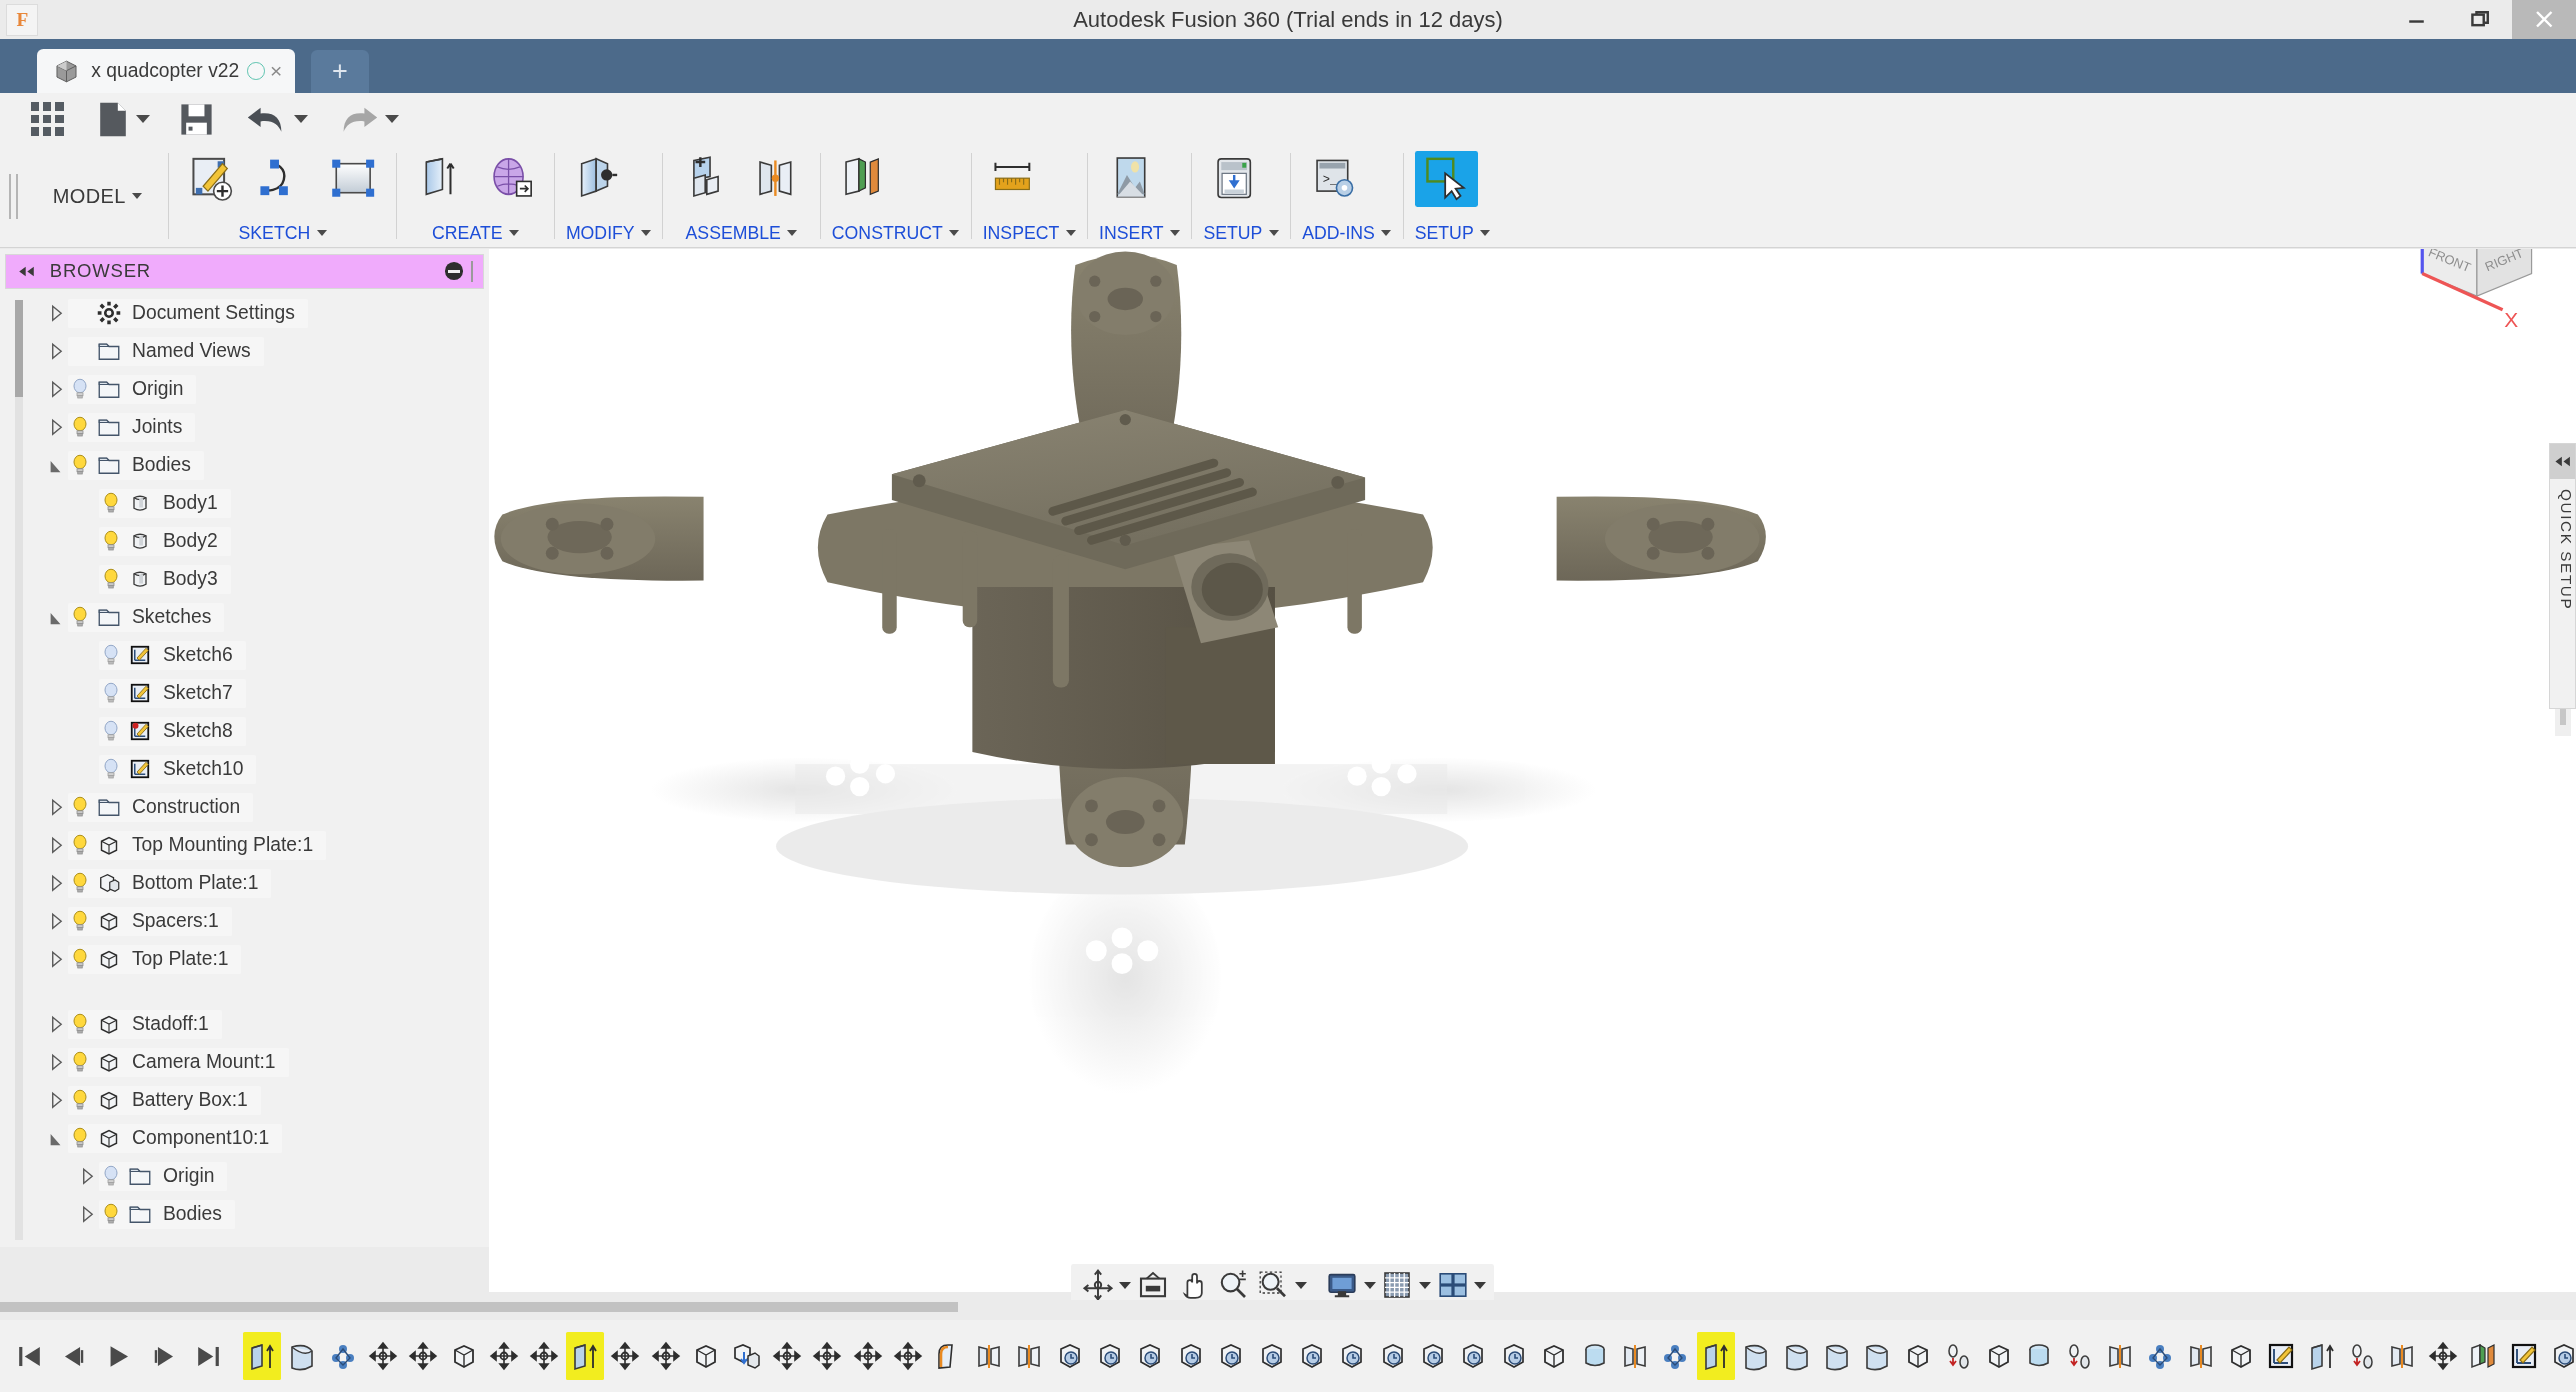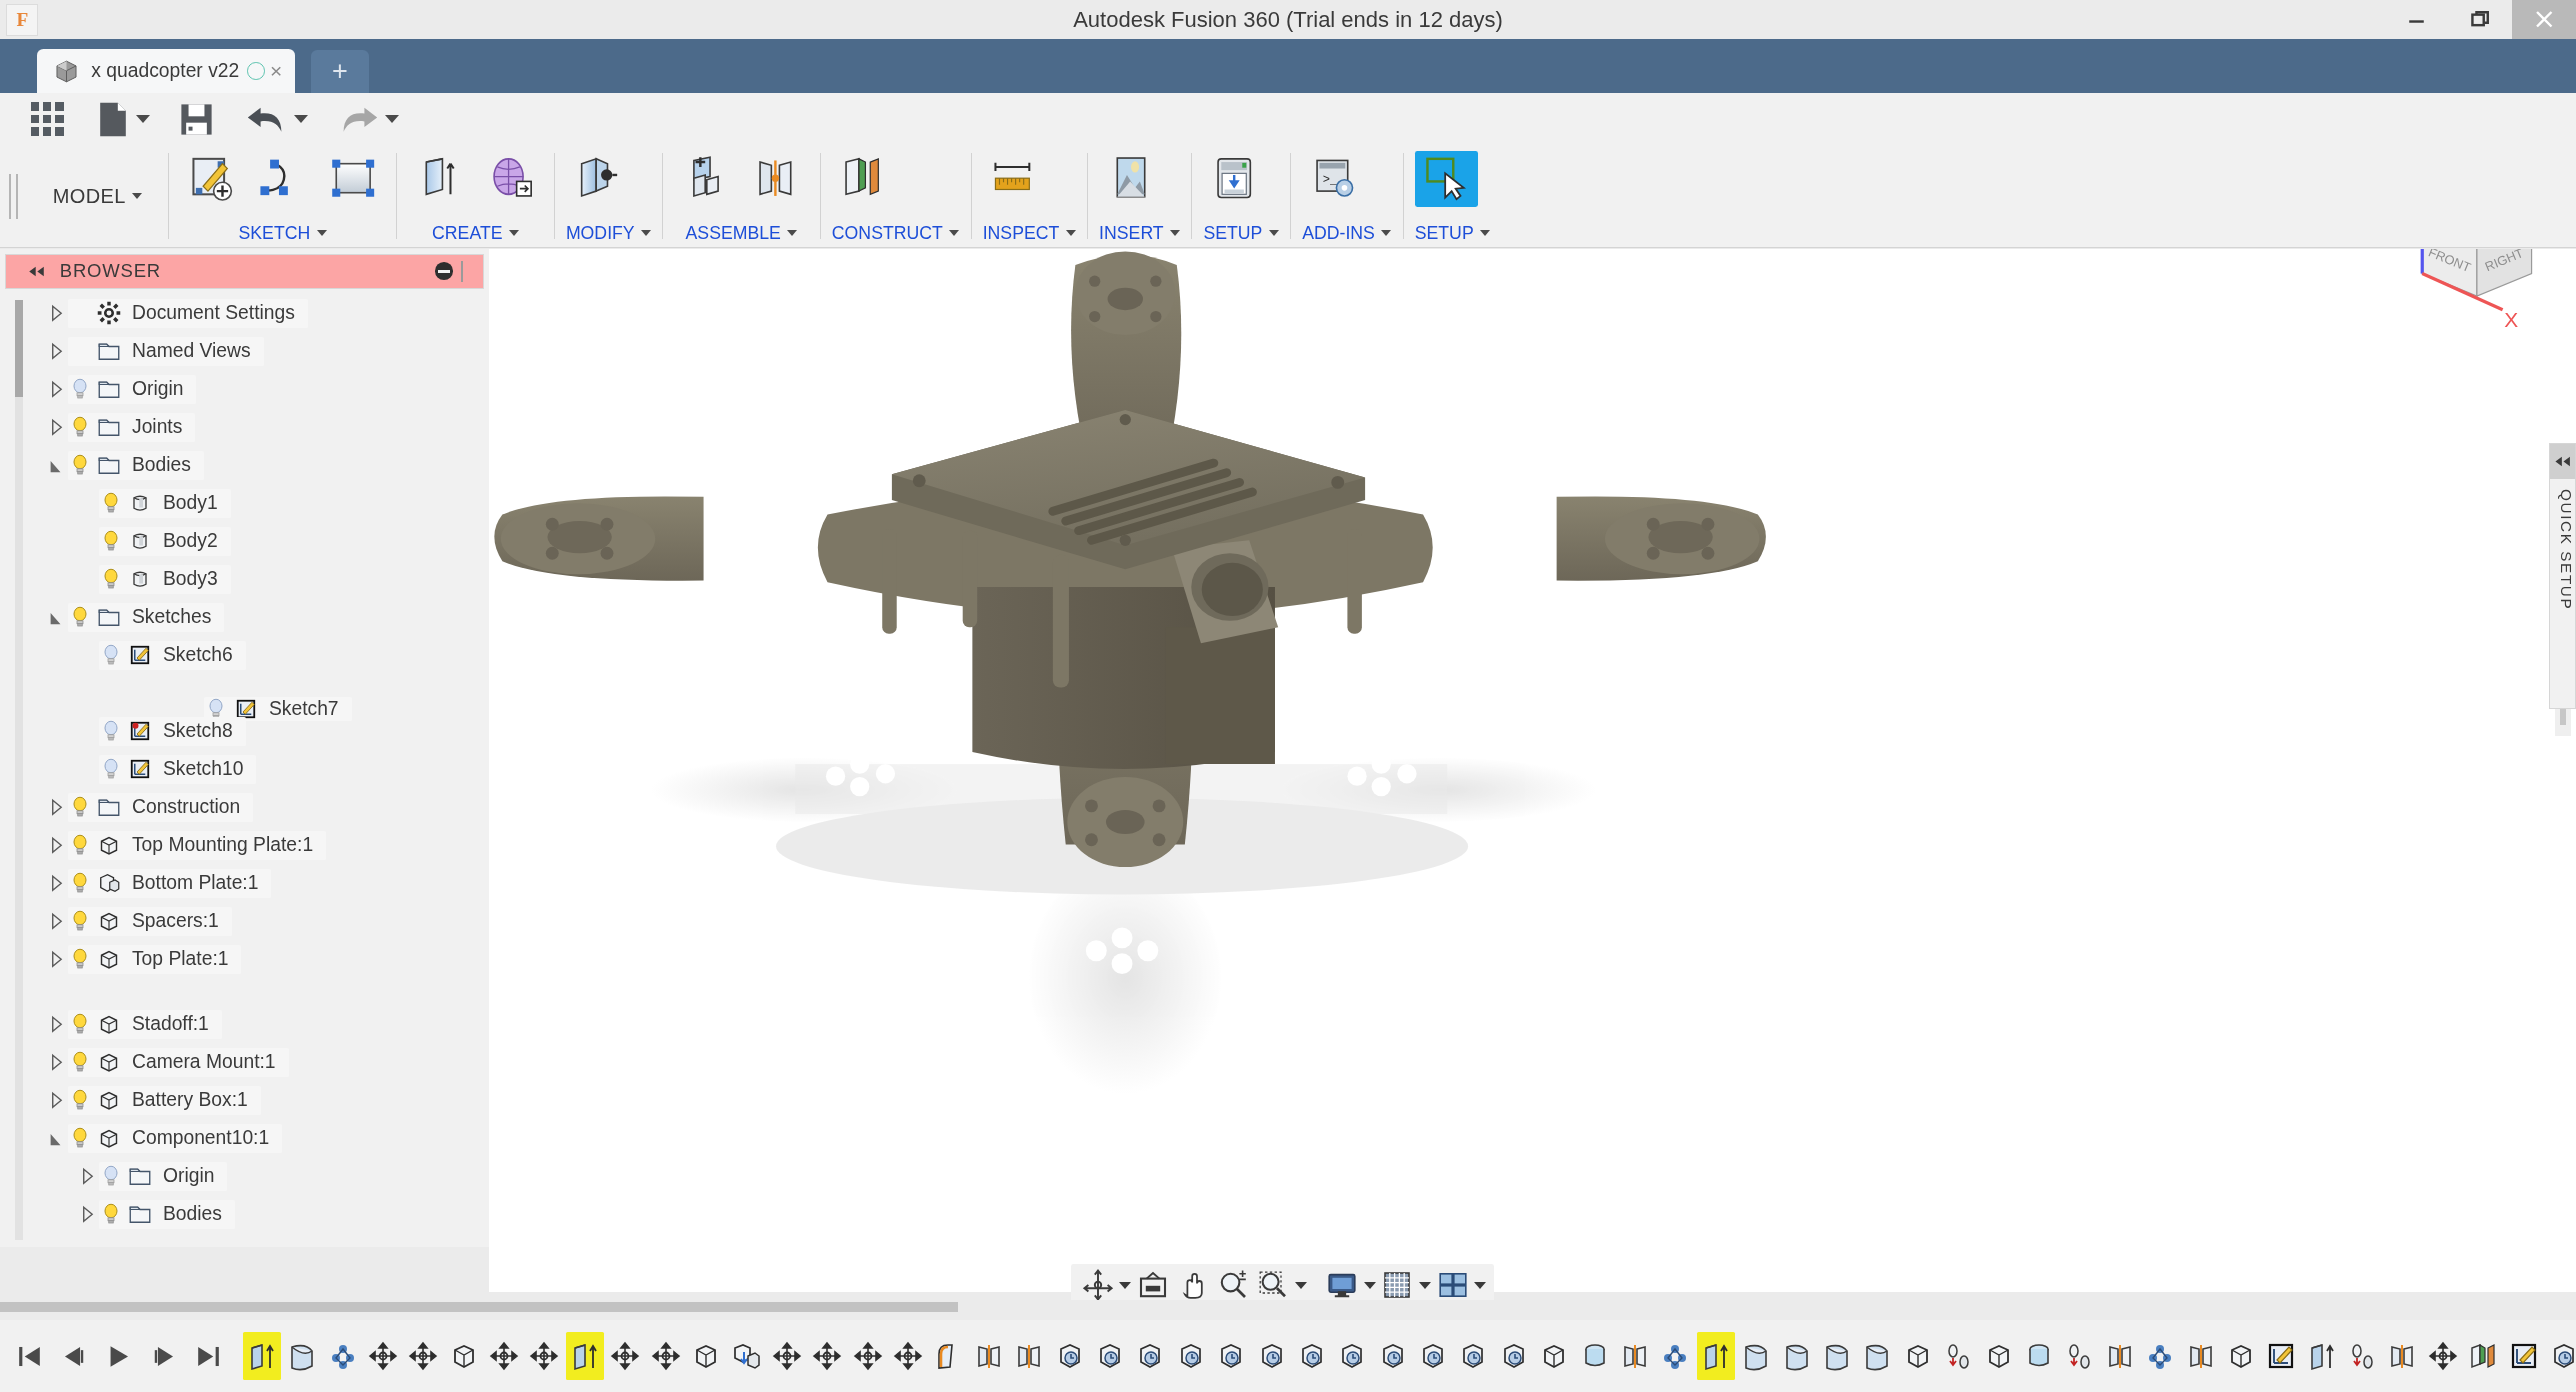--- a/index.html
+++ b/index.html
@@ -103,22 +103,22 @@
     text-align:center; font-size:17.7px; color:#1d4ed8; padding-top:4.8px;
     display:flex; align-items:center; justify-content:center; white-space:nowrap;
   }
 
   
   .browser{
     position:absolute; left:0; top:249px; width:489px; height:998px;
     background:#f1f1f1;
   }
   .browser-hdr{
-    height:35px; margin:4.8px; border:0.8px solid #d8d8d8; background:#fca5a5;
-    display:flex; align-items:center; padding:0 20px;justify-content:flex-end;
+    height:35px; margin:4.8px; border:0.8px solid #d8d8d8; background:#f0abfc;
+    display:flex; align-items:center; padding:0 10px;justify-content:flex-end;
   }
   .hdr-title{ font-size:18.5px; color:#3a3a3a; letter-spacing:0.8px; margin-left:13px;}
   .hdr-right{ margin-left:auto; display:flex; align-items:center; gap:8px;}
   .dot-btn{ width:17.7px;height:17.7px;border-radius:50%;background:#2e2e2e; position:relative;}
   .dot-btn::after{content:"";position:absolute;left:3.2px;top:7.2px;width:11.3px;height:3.2px;background:#f1f1f1;}
   .vbar{ width:2.4px;height:21px;background:#9a9a9a;}
 
   .tree{ position:absolute; left:0; top:45px; width:489px; height:950px; overflow:hidden; }
   .tree-scroll{ position:absolute; left:14.5px; top:6.4px; width:8px; height:940px; background:#e2e2e2;}
   .tree-thumb{ position:absolute; left:14.5px; top:6.4px; width:8px; height:97px; background:#a8a8a8;}
@@ -858,21 +858,21 @@
               <span class="nicon">
                 <svg width="26" height="24" viewBox="0 0 32 32">
                   <rect x="5" y="5" width="22" height="22" fill="#e9eef5" stroke="#111111" stroke-width="2.4"></rect>
                   <path d="M9 23 H23 M9 23 V9" stroke="#2b4c78" stroke-width="2"></path>
                   <path d="M12 20 L24 7 L27 10 L15 23 Z" fill="#f2c438" stroke="#8a6d17" stroke-width="1.2"></path>
                 </svg>
               </span>
               <span class="nlabel">Sketch6</span>
             </span>
           </div>
-          <div class="row" style="padding-left: 31px; flex-direction: column;">
+          <div class="row" style="padding-left: 31px;">
             <span class="arrow"></span>
             <span class="hit">
               <span class="bulb">
                 <svg width="24" height="24" viewBox="0 0 32 32">
                   <ellipse cx="16" cy="12" rx="8" ry="9" fill="#d6e2f5" stroke="#8fa4c4" stroke-width="1.3"></ellipse>
                   <rect x="12" y="21" width="8" height="4" fill="#d2d2d2" stroke="#9a9a9a"></rect>
                   <rect x="13" y="25" width="6" height="3" fill="#c2c2c2" stroke="#9a9a9a"></rect>
                 </svg>
               </span>
               <span class="nicon">

